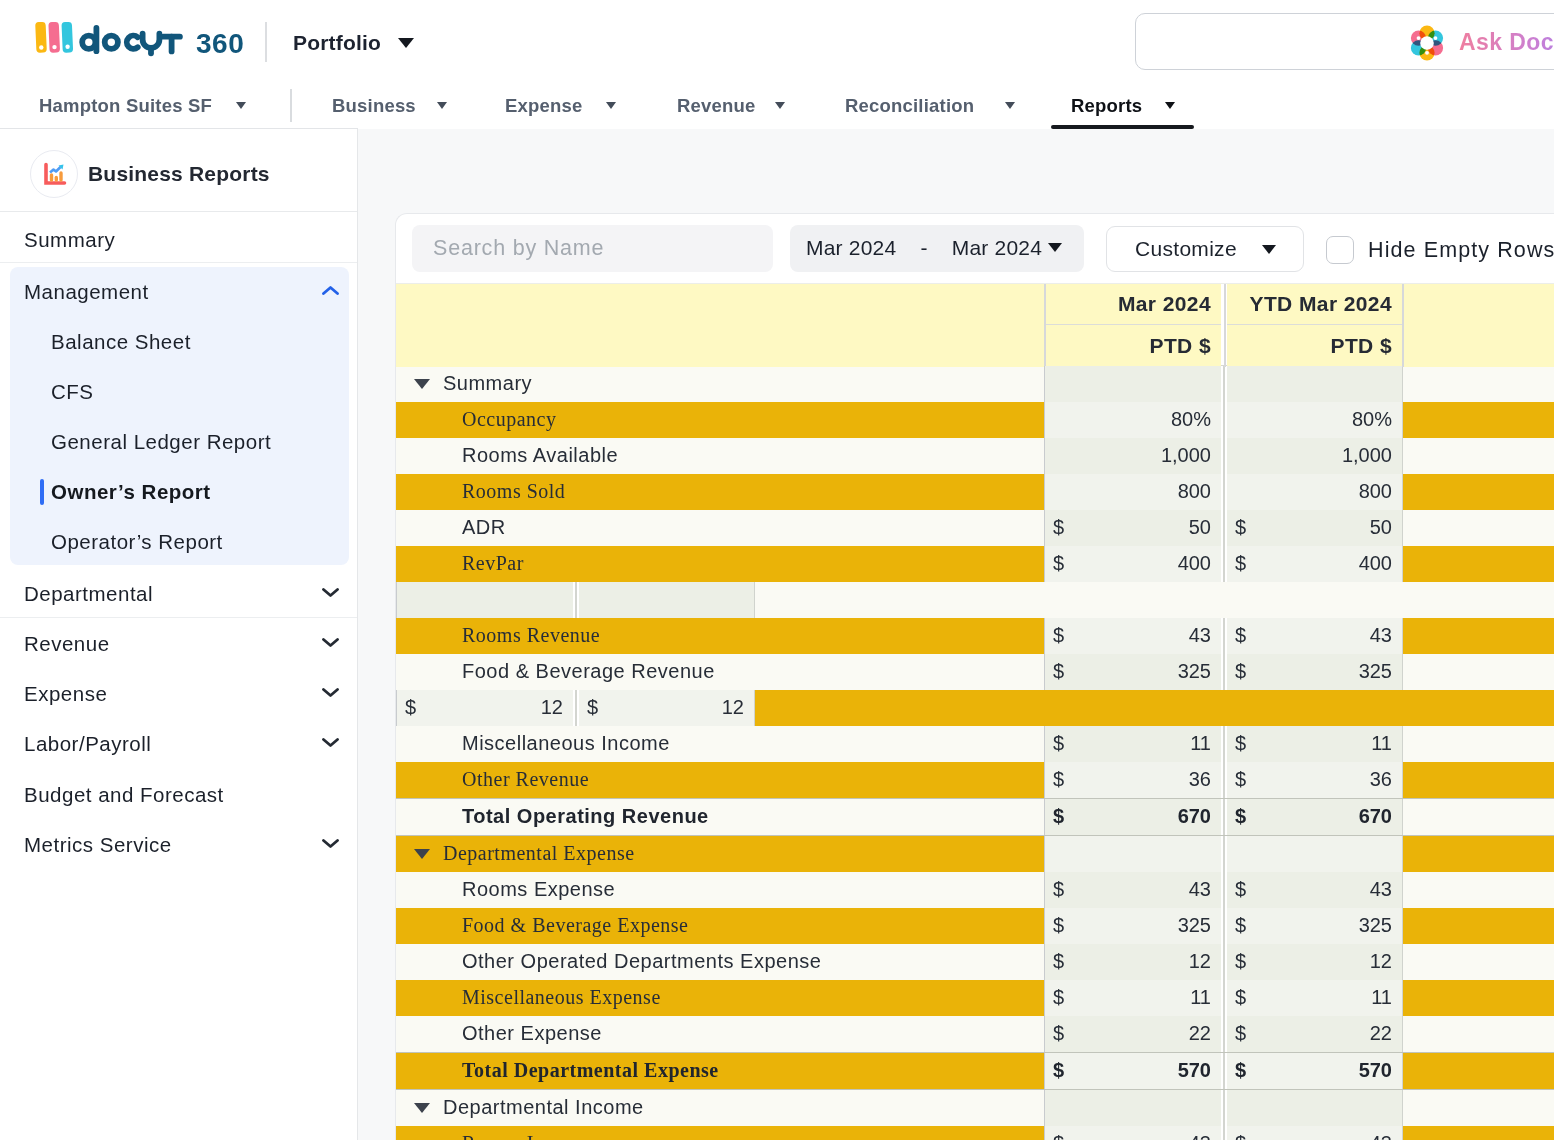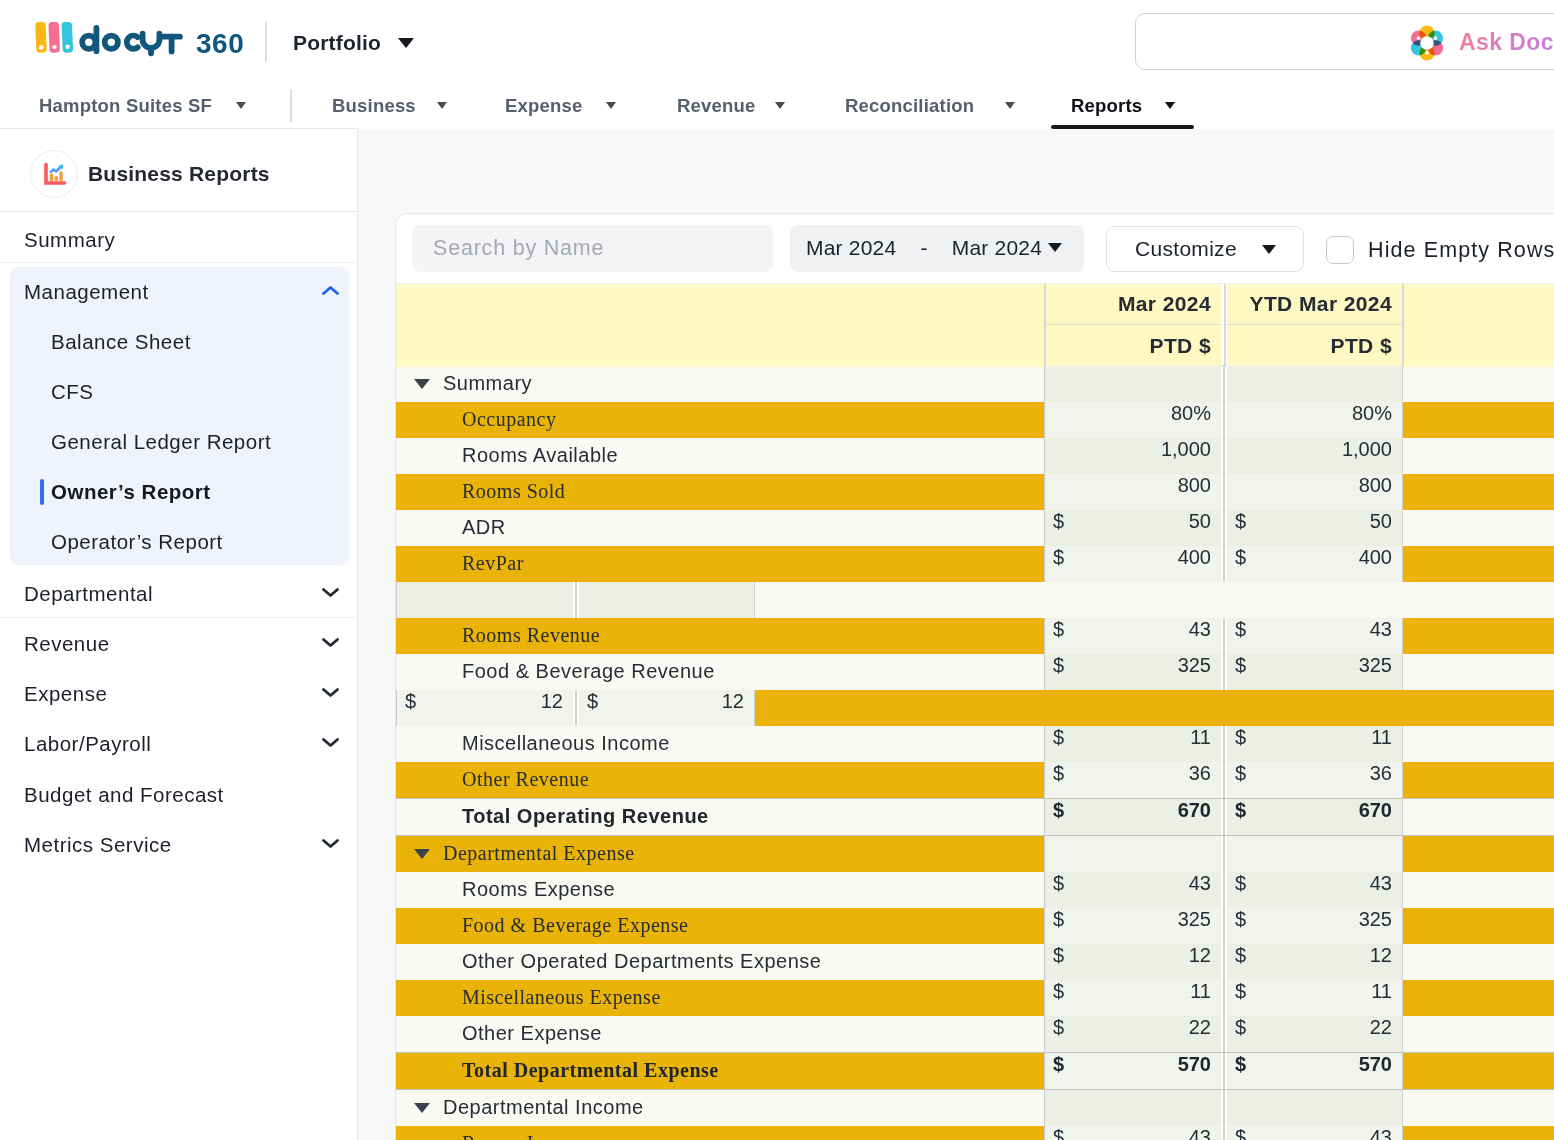--- a/index.html
+++ b/index.html
@@ -64,21 +64,21 @@
 
 
 #table { position:absolute; left:0; top:68.5px; width:1300px; }
 .trow, .hrow { display:flex; width:1300px; }
 .c1 { width:648px; display:flex; align-items:center; }
 .c2 { width:177px; position:relative; }
 .gap { width:6px; background:linear-gradient(90deg,#fff 0,#fff 2px,#d3d5d0 2px,#d3d5d0 3.5px,#fff 3.5px); }
 .c3 { width:175px; position:relative; }
 .c4 { flex:1; border-left:1.5px solid #d0d3cd; }
 .c2 { border-left:1.5px solid #c8cbce; }
-.c2,.c3 { display:flex; }
+.c2,.c3 { display:flex; align-items:center; }
 .d { margin-left:8px; font-size:20px; color:#272d37; }
 .v { margin-left:auto; margin-right:10px; font-size:20px; color:#272d37; }
 
 
 #thead { position:relative; width:1300px; height:83px; border-top:1px solid #eceee9; border-bottom:1.5px solid #d7d8d3; background:#fff; }
 .hc { position:absolute; background:#fef9c3; }
 .hr { display:flex; align-items:center; justify-content:flex-end; font-weight:700; font-size:21px; color:#262b34; padding-right:10px; letter-spacing:0.4px; }
 .hline { position:absolute; height:1px; background:#dcddd9; }
 .vline { position:absolute; top:0; width:1.5px; height:83px; background:#d6d8da; }
 

